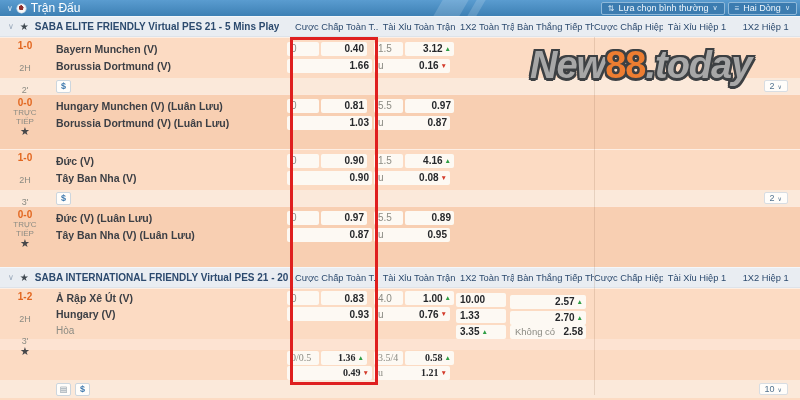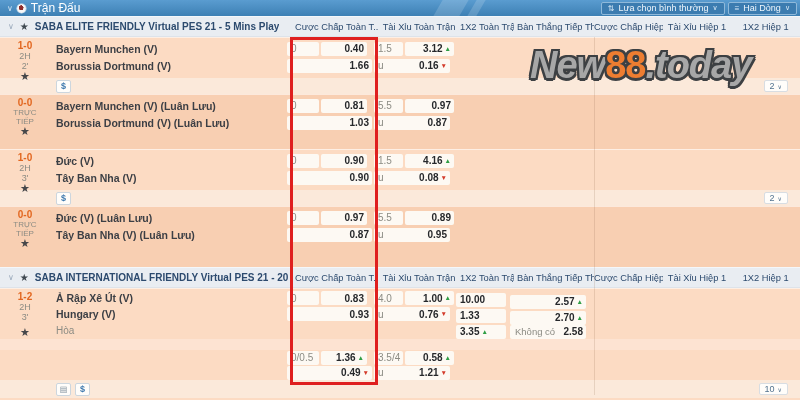--- a/index.html
+++ b/index.html
@@ -30,21 +30,21 @@
   .lh-col.c{ text-align:center; } .lh-col.l{ padding-left:3px; }
   .wrest .lh-col{ flex:1; text-align:center; }
 
   
   .match { position:relative; box-shadow:inset 0 1px 0 rgba(255,255,255,0.55); }
   .m-normal { background:#fcdbc3; }
   .m-live { background:#f8cfb2; }
   .match-main { display:flex; }
   .score-col { width:50px; min-width:50px; display:flex; flex-direction:column; align-items:center; padding-top:3px; }
   .score { font-size:10px; font-weight:700; color:#e2661f; line-height:11px; }
-  .period,.minute { font-size:9px; color:#8b8b83; line-height:10px; }
+  .period,.minute { font-size:9px; color:#8b8b83; line-height:10px;margin-top:12px; }
   .live-t { font-size:8px; color:#8b8b83; line-height:9px; }
   .m-star { font-size:11px; color:#46474a; margin-top:auto; line-height:11px; padding-bottom:1px; }
   .rows { flex:1; padding-top:3px; }
   .row { display:flex; align-items:center; height:17px; }
   .r16 { height:16px; } .r15 { height:15px; }
   .t-name { width:236px; min-width:236px; padding-left:6px; font-size:10.5px; font-weight:700; color:#3c3f45; white-space:nowrap; overflow:hidden; }
   .t-gray { font-weight:400; color:#8b8b83; font-size:10px; }
   .c-hdp { width:86px; min-width:86px; display:flex; gap:2px; padding-left:1px; }
   .c-ou  { width:82px; min-width:82px; display:flex; gap:2px; padding-left:2px; }
   .c-x12 { width:54px; min-width:54px; padding-left:2px; }
@@ -63,21 +63,21 @@
   .bng .lbl { margin-right:auto; color:#8b8b83; font-weight:400; font-size:9.5px; padding-left:2px; }
   .arr { font-size:6.5px; margin-left:2px; line-height:6px; }
   .up { color:#2f9e44; } .down { color:#d33a2a; }
   .money-row { height:16px; background:#fbe9da; display:flex; align-items:center; padding-left:56px; }
   .mr18 { height:18px; }
   .icon-btn { width:15px; height:13px; background:#fffdfa; border:1px solid #ccd6de; border-radius:2px; color:#3e79ae; font-size:9px; font-weight:700; display:flex; align-items:center; justify-content:center; margin-right:4px; }
   .icon-btn.gray { color:#7a8b99; font-weight:400; font-size:8px; }
   .mini-select { margin-left:auto; margin-right:12px; display:flex; align-items:center; gap:3px; background:#fffdfa; border:1px solid #d8dde2; border-radius:2px; height:12px; padding:0 5px; font-size:9px; color:#53738f; }
   .mini-select .chev { font-size:6px; }
   .line-gap { height:11px; background:#fde3d2; }
-  .line2-rows { padding-left:50px; }
+  .line2-rows { padding-left:50px;font-family:Liberation Serif, serif; }
   .tail { height:2px; }
 
   
   .v-divider { position:absolute; left:594px; top:37px; width:1px; height:358px; background:rgba(140,100,70,0.18); z-index:5; }
   .annotation-box { position:absolute; left:290px; top:37px; width:88px; height:348px; border:3px solid #df1f1f; z-index:30; pointer-events:none; }
   .watermark { position:absolute; left:530px; top:40px; z-index:15; font-size:38px; font-weight:800; white-space:nowrap; letter-spacing:-1px; line-height:50px;
     text-shadow:-2px -2px 0 #3d4043, 2px -2px 0 #3d4043, -2px 2px 0 #3d4043, 2px 2px 0 #3d4043, 0 -2px 0 #3d4043, 0 2px 0 #3d4043, -2px 0 0 #3d4043, 2px 0 0 #3d4043, 0 3px 0 #3d4043; }
   .wm-gray { color:#a7a7a7;font-style:italic; } .wm-orange { color:#ed7d31; }
 </style>
 </head>
@@ -181,21 +181,21 @@
 <div class="match m-live">
   <div class="match-main" style="height:55px; padding-bottom:18px;">
     <div class="score-col">
       <div class="score">0-0</div>
       <div class="live-t">TRỰC</div>
       <div class="live-t">TIẾP</div>
       <div class="m-star">★</div>
     </div>
     <div class="rows">
       <div class="row">
-        <div class="t-name">Bayern Munchen (V) (Luân Lưu)</div>
+        <div class="t-name">Hungary Munchen (V) (Luân Lưu)</div>
         <div class="c-hdp">
           <span class="box line">0</span>
           <span class="box odds">
               <span>0.81</span>
             </span>
         </div>
         <div class="c-ou">
           <span class="box line l30">5.5</span>
           <span class="box odds o44">
               <span>0.97</span>

